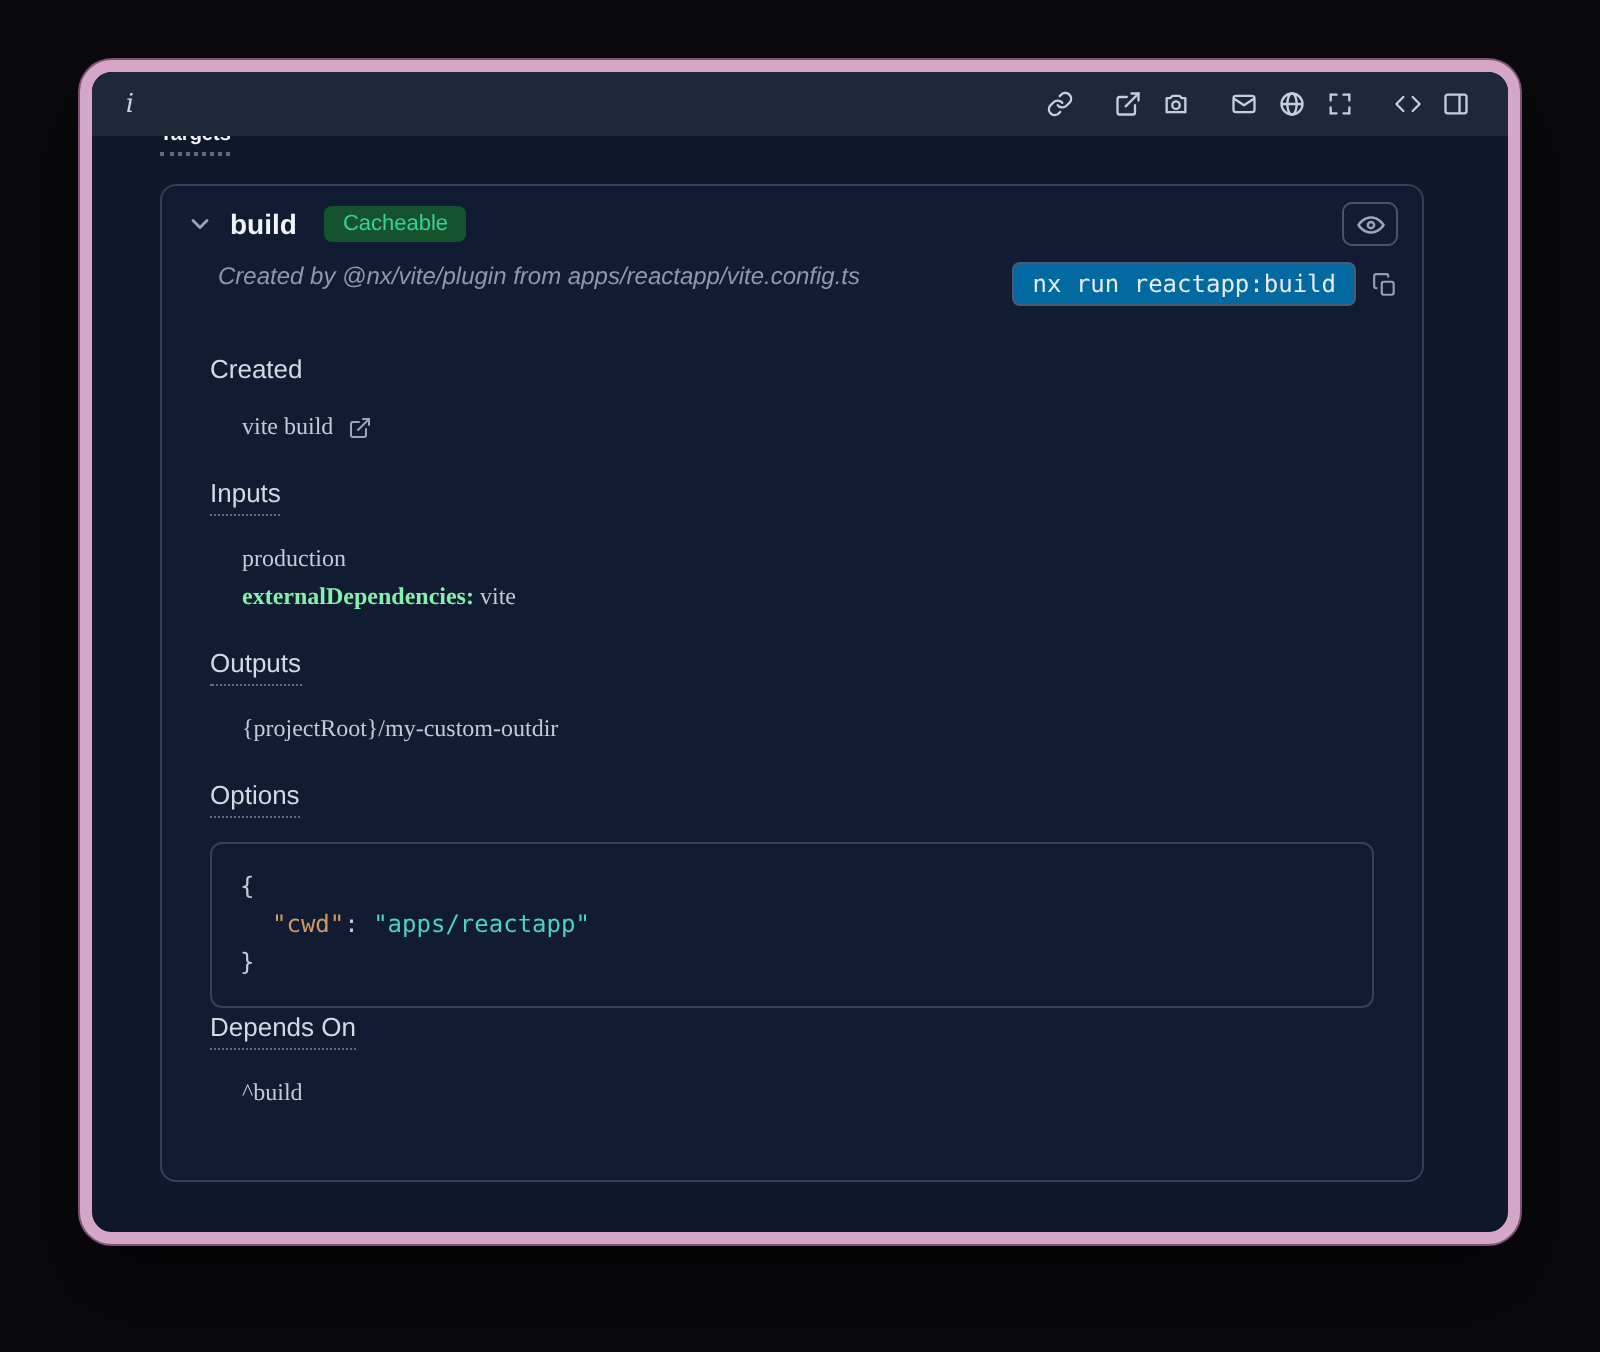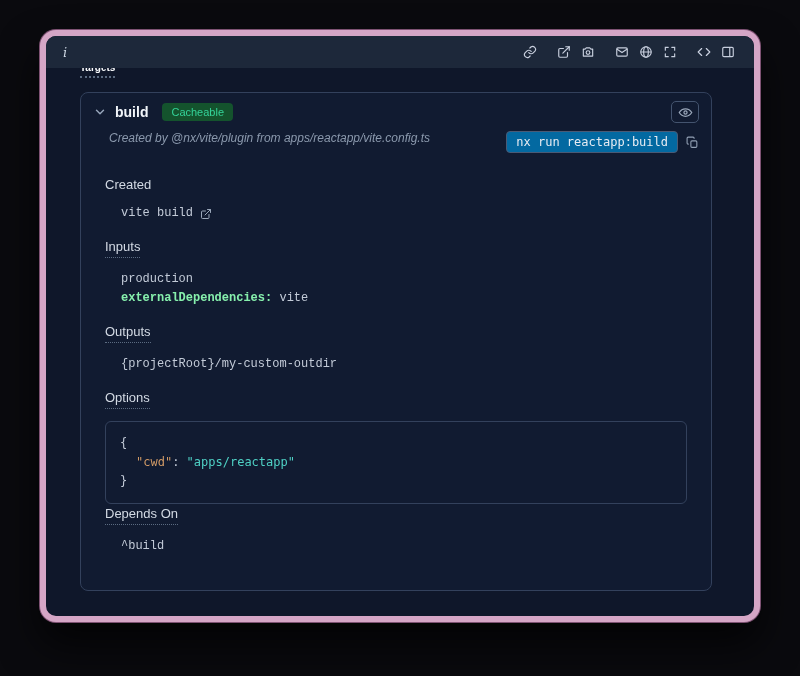--- a/index.html
+++ b/index.html
@@ -36,21 +36,21 @@
   .sub-row{display:flex;padding:2px 12px 14px 28px}
   .created{font-style:italic;color:#8b99ad;font-size:12px}
   .chip-wrap{margin-left:auto;display:flex;align-items:center;gap:8px}
   .chip{font-family:"DejaVu Sans Mono",monospace;font-size:12px;color:#e7ecf3;background:#0369a1;
     border:1px solid #4a5a75;padding:3px 9px;border-radius:4px}
   .copy-ic{color:#93a1b5;display:flex;cursor:pointer}
 
   .card-body{padding:10px 16px 18px 24px}
   .section{margin-bottom:16px}
   .sec-label{font-size:13px;color:#d3dae4;display:block;margin-bottom:12px}
-  .mono-line{font-family:Liberation Mono, monospace;font-size:12px;color:#c3cbd8;
+  .mono-line{font-family:Liberation Serif, serif;font-size:12px;color:#c3cbd8;
     padding-left:16px;line-height:19px}
   .mono-line strong{color:#86efac}
   .cmd-line{display:inline-flex;align-items:center;gap:7px}
   .ext-ic{color:#9aa7ba;display:flex;cursor:pointer}
 
   .code-box{border:1px solid #33415c;border-radius:6px;padding:12px 14px;margin:0 8px 2px 0;
     font-family:"DejaVu Sans Mono",monospace;font-size:12px;line-height:19px;color:#c3cbd8}
   .code-indent{padding-left:16px}
   .tok-key{color:#d19a66}
   .tok-val{color:#4fd1c5}

